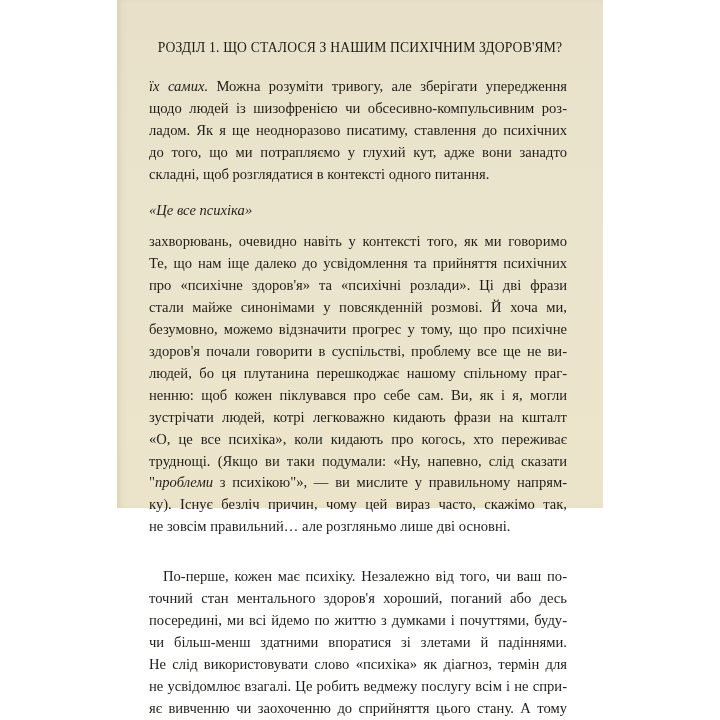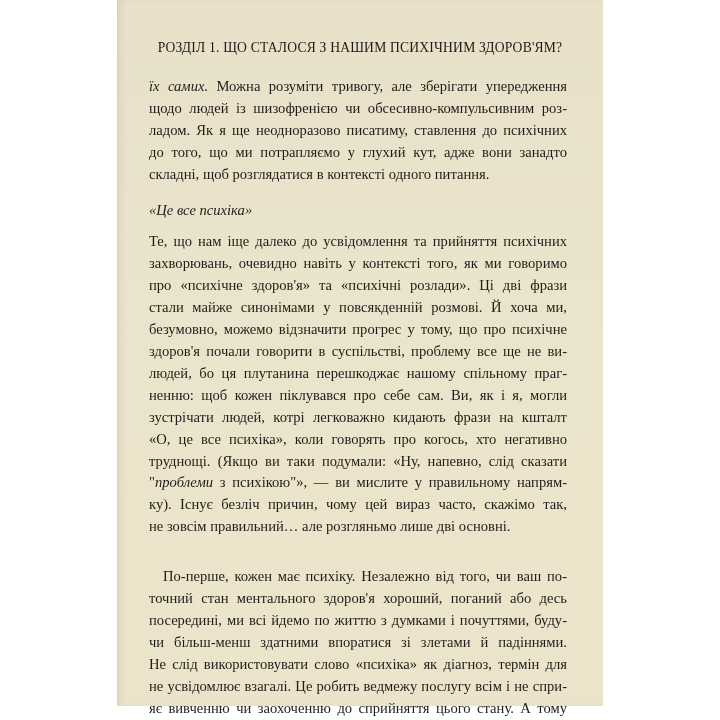--- a/index.html
+++ b/index.html
@@ -8,21 +8,21 @@
       width: 720px;
       height: 720px;
       background: #ffffff;
       overflow: hidden;
     }
     .page {
       position: absolute;
       left: 117px;
       top: 0;
       width: 486px;
-      height: 706px;
+      height: 508px;
       background: linear-gradient(180deg, #e8e0c8 0%, #ebe4cd 40%, #ece4ca 100%);
       box-shadow: inset 6px 0 10px -6px rgba(120,110,80,0.25);
       text-decoration: underline;
     }
     .running-head {
       position: absolute;
       top: 40px;
       left: 0;
       width: 486px;
       text-align: center;
@@ -84,30 +84,30 @@
       <span class="line"><em>їх самих.</em><span> Можна розуміти тривогу, але зберігати упередження</span></span>
       <span class="line">щодо людей із шизофренією чи обсесивно-компульсивним роз-</span>
       <span class="line">ладом. Як я ще неодноразово писатиму, ставлення до психічних</span>
       <span class="line">до того, що ми потрапляємо у глухий кут, адже вони занадто</span>
       <span class="line last">складні, щоб розглядатися в контексті одного питання.</span>
     </p>
 
     <p class="subhead">«Це все психіка»</p>
 
     <p>
+      <span class="line">захворювань, очевидно навіть у контексті того, як ми говоримо</span>
       <span class="line">Те, що нам іще далеко до усвідомлення та прийняття психічних</span>
-      <span class="line">захворювань, очевидно навіть у контексті того, як ми говоримо</span>
       <span class="line">про «психічне здоров'я» та «психічні розлади». Ці дві фрази</span>
       <span class="line">стали майже синонімами у повсякденній розмові. Й хоча ми,</span>
       <span class="line">безумовно, можемо відзначити прогрес у тому, що про психічне</span>
       <span class="line">здоров'я почали говорити в суспільстві, проблему все ще не ви-</span>
       <span class="line">людей, бо ця плутанина перешкоджає нашому спільному праг-</span>
       <span class="line">ненню: щоб кожен піклувався про себе сам. Ви, як і я, могли</span>
       <span class="line">зустрічати людей, котрі легковажно кидають фрази на кшталт</span>
-      <span class="line">«О, це все психіка», коли говорять про когось, хто негативно</span>
+      <span class="line">«О, це все психіка», коли кидають про когось, хто переживає</span>
       <span class="line">труднощі. (Якщо ви таки подумали: «Ну, напевно, слід сказати</span>
       <span class="line"><span>"</span><em>проблеми</em><span> з психікою"», — ви мислите у правильному напрям-</span></span>
       <span class="line">ку). Існує безліч причин, чому цей вираз часто, скажімо так,</span>
       <span class="line last">не зовсім правильний… але розгляньмо лише дві основні.</span>
     </p>
 
     <p>
       <span class="line indent">По-перше, кожен має психіку. Незалежно від того, чи ваш по-</span>
       <span class="line">точний стан ментального здоров'я хороший, поганий або десь</span>
       <span class="line">посередині, ми всі йдемо по життю з думками і почуттями, буду-</span>

